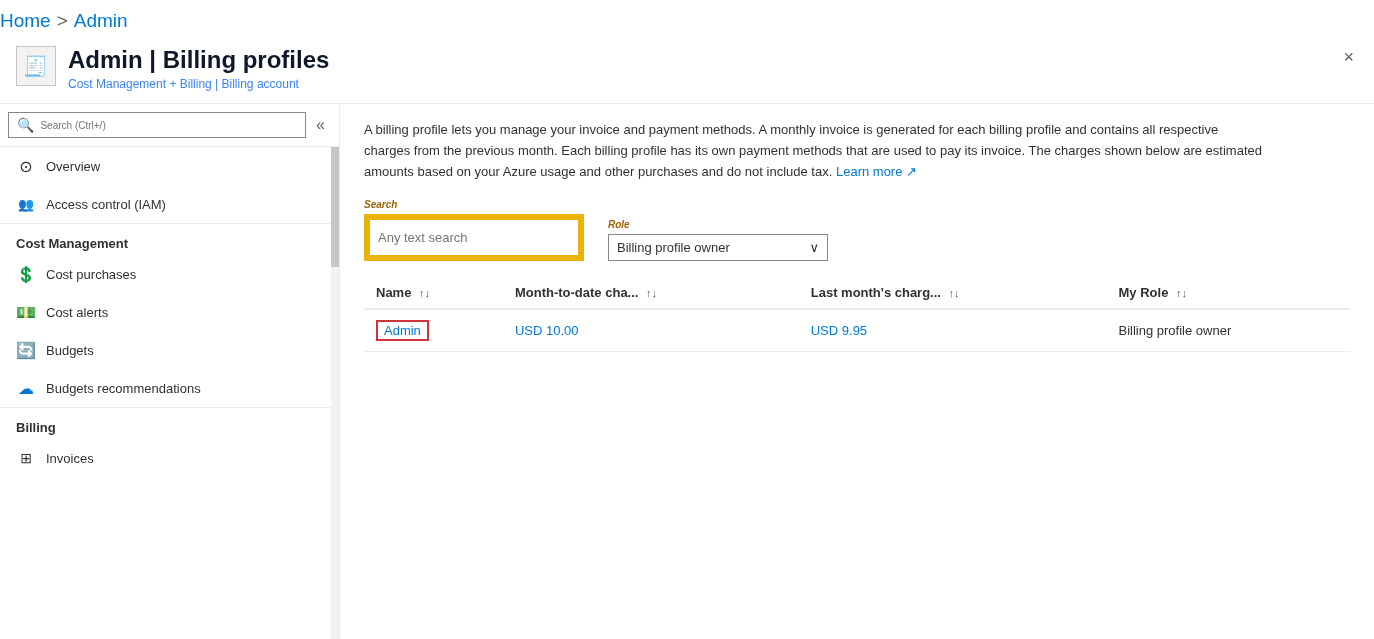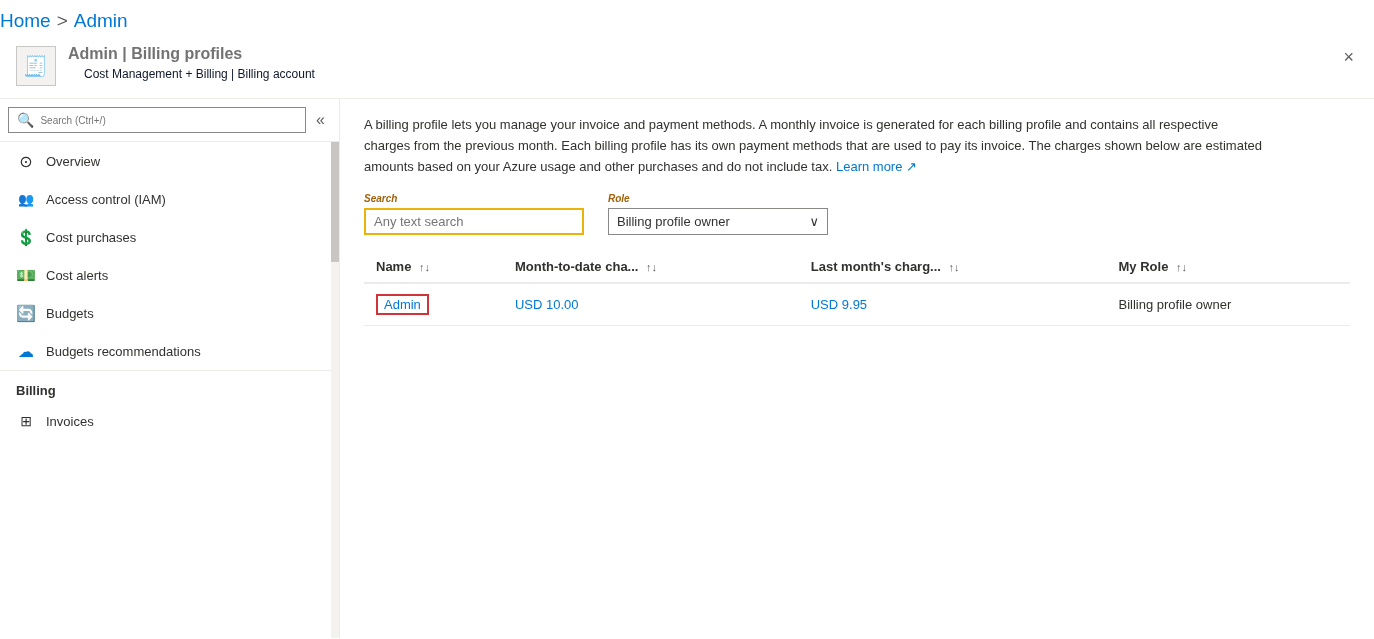--- a/index.html
+++ b/index.html
@@ -8,22 +8,22 @@
     
     .breadcrumb { display: flex; align-items: center; gap: 6px; padding: 10px 16px 6px 0; font-size: 19px; }
     .breadcrumb-home { color: #0078d4; cursor: pointer; text-decoration: none; }
     .breadcrumb-sep { color: #605e5c; }
     .breadcrumb-current { color: #0078d4; cursor: pointer; }
 
     
     .page-header { display: flex; align-items: flex-start; justify-content: space-between; padding: 6px 16px 12px 16px; border-bottom: 1px solid #edebe9; }
     .page-header-left { display: flex; align-items: flex-start; gap: 12px; }
     .page-icon { width: 40px; height: 40px; background: #f3f2f1; border: 1px solid #c8c6c4; display: flex; align-items: center; justify-content: center; font-size: 20px; flex-shrink: 0; margin-top: 2px; }
-    .page-title-block h1 { font-size: 16px; font-weight: 600; color: #737373; line-height: 1.3; }
-    .page-title-block .subtitle { font-size: 12px; color: #0f172a; margin-top: 2px; margin-left: 16px; }
+    .page-title-block h1 { font-size: 24px; font-weight: 600; color: #0f172a; line-height: 1.3; }
+    .page-title-block .subtitle { font-size: 12px; color: #3b82f6; margin-top: 2px; }
     .close-btn { cursor: pointer; font-size: 18px; color: #605e5c; padding: 4px; border: none; background: none; line-height: 1; }
 
     
     .main-layout { display: flex; height: calc(639px - 100px); }
 
     
     .sidebar { width: 340px; flex-shrink: 0; border-right: 1px solid #edebe9; display: flex; flex-direction: column; overflow: hidden; }
     .sidebar-search-row { display: flex; align-items: center; padding: 8px 8px; border-bottom: 1px solid #edebe9; gap: 4px; }
     .sidebar-search { flex: 1; display: flex; align-items: center; border: 1px solid #8a8886; padding: 4px 8px; gap: 6px; background: #fff; }
     .sidebar-search input { border: none; outline: none; font-size: 10px; color: #323130; width: 100%; background: transparent; }
@@ -40,21 +40,21 @@
 
     
     .content-area { flex: 1; padding: 16px 24px; overflow-y: auto; }
     .description-text { font-size: 13px; color: #323130; line-height: 1.6; margin-bottom: 16px; max-width: 900px; }
     .description-text a { color: #0078d4; text-decoration: none; }
 
     
     .filter-row { display: flex; gap: 24px; margin-bottom: 16px; align-items: flex-end; }
     .filter-group { display: flex; flex-direction: column; gap: 4px; }
     .filter-label { font-size: 10px; font-weight: 600; color: #a16207; font-style: italic; }
-    .filter-input { border: 2px solid #eab308; padding: 4px 8px; font-size: 13px; color: #a19f9d; outline: none; width: 220px; background: #fff; }
+    .filter-input { border: 6px solid #eab308; padding: 10px 8px; font-size: 13px; color: #a19f9d; outline: none; width: 220px; background: #fff; }
     .filter-select { border: 1px solid #8a8886; padding: 5px 8px; font-size: 13px; color: #323130; outline: none; width: 220px; background: #fff; display: flex; align-items: center; justify-content: space-between; cursor: pointer; }
 
     
     .data-table { width: 100%; border-collapse: collapse; }
     .data-table th { text-align: left; padding: 8px 12px; font-size: 13px; font-weight: 600; color: #323130; border-bottom: 2px solid #edebe9; cursor: pointer; white-space: nowrap; }
     .data-table th .sort-icon { margin-left: 4px; color: #605e5c; font-size: 11px; }
     .data-table td { padding: 10px 12px; font-size: 13px; color: #323130; border-bottom: 1px solid #edebe9; }
     .link-text { color: #0078d4; cursor: pointer; text-decoration: none; }
     .selected-cell { border: 2px solid #d13438; display: inline-block; padding: 1px 6px; }
 
@@ -100,20 +100,21 @@
 
       <div class="nav-item">
         <span class="nav-icon">⊙</span>
         <span>Overview</span>
       </div>
       <div class="nav-item">
         <span class="nav-icon" style="font-size:13px;">👥</span>
         <span>Access control (IAM)</span>
       </div>
 
+      <div class="nav-section-label">Cost Management</div>
 
       <div class="nav-item">
         <span class="nav-icon" style="color:#0078d4;">💲</span>
         <span>Cost purchases</span>
       </div>
       <div class="nav-item">
         <span class="nav-icon" style="color:#107c10;">💵</span>
         <span>Cost alerts</span>
       </div>
       <div class="nav-item">

